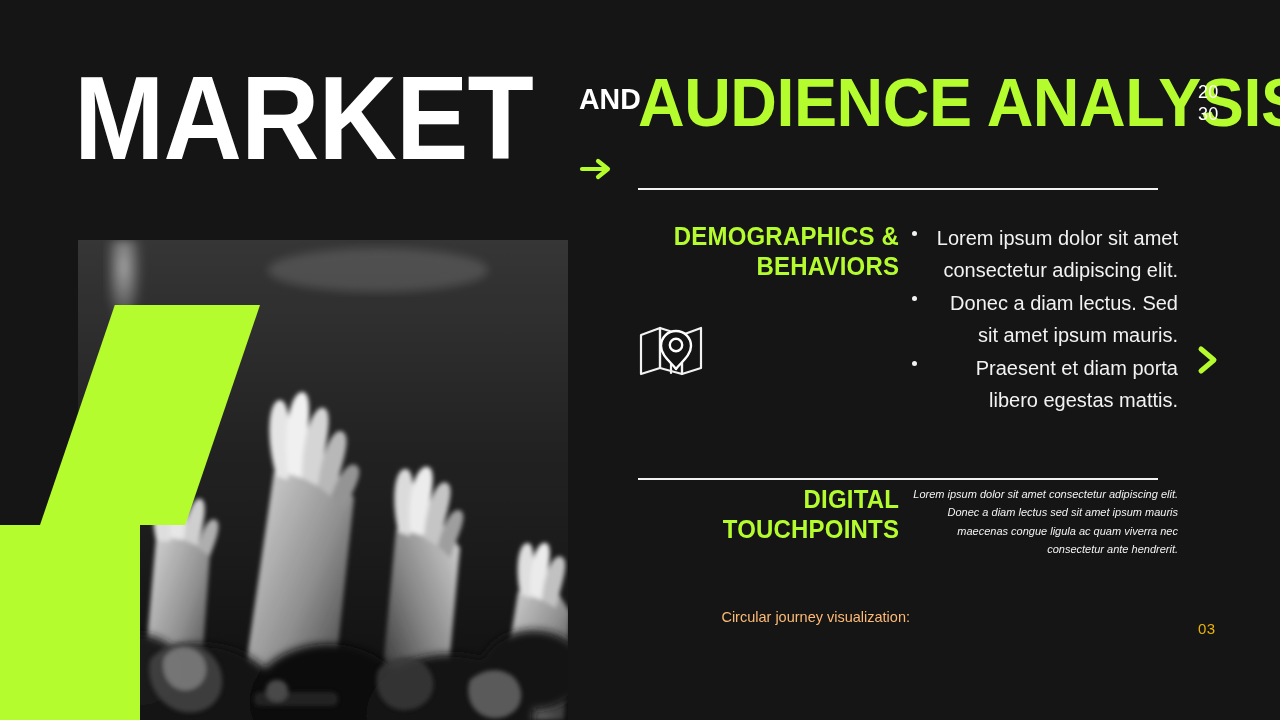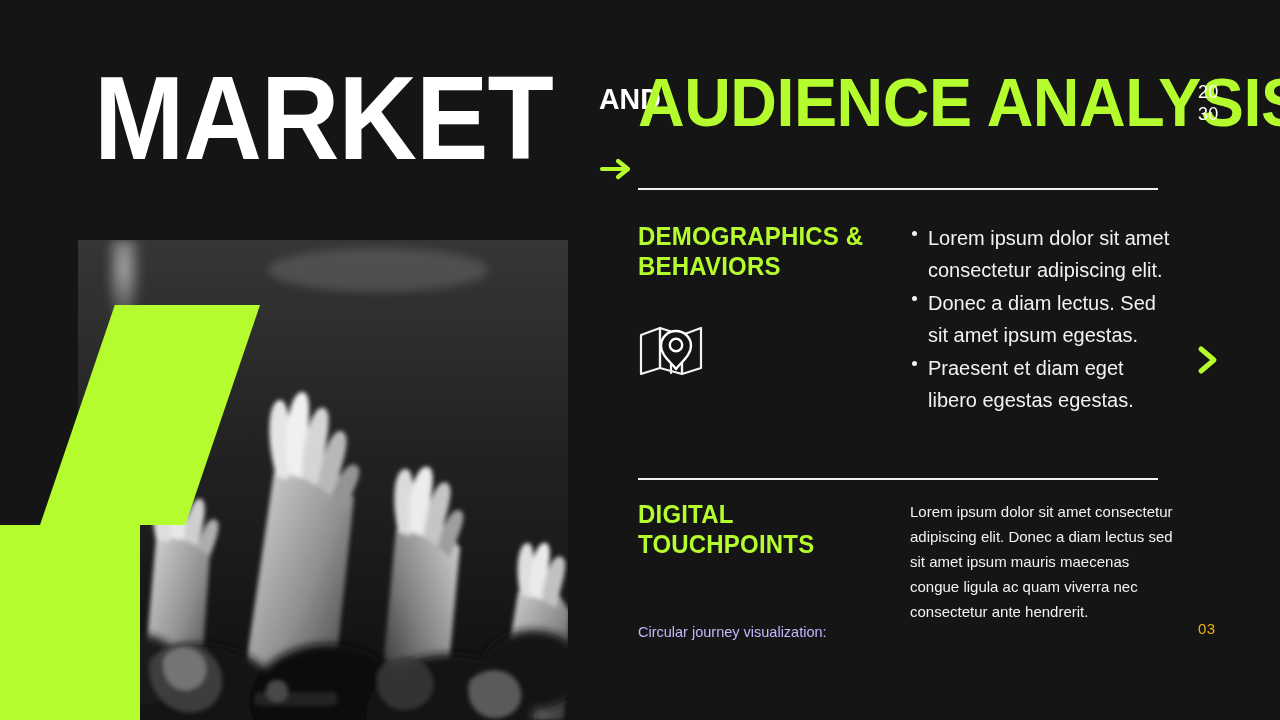--- a/index.html
+++ b/index.html
@@ -26,21 +26,21 @@
     left:40px; top:305px; width:220px; height:220px;
     clip-path: polygon(34% 0%, 100% 0%, 66% 100%, 0% 100%);
     transform:scaleX(1);
   }
   .shape-bottom{
     left:-80px; top:525px; width:220px; height:195px;
     clip-path: polygon(34% 0%, 100% 0%, 100% 100%, 0% 100%);
   }
 
   
-  .title-block{ position:absolute; left:74px; top:64px; display:flex; align-items:flex-start;margin-left:20px; }
+  .title-block{ position:absolute; left:74px; top:64px; display:flex; align-items:flex-start; }
   .market{
     color:#ffffff;
     font-family:"Liberation Sans Narrow","Liberation Sans", sans-serif;
     font-weight:700;
     font-size:118px;
     line-height:0.92;
     letter-spacing:-1px;
     transform:scaleX(0.92);
     transform-origin:left top;
     white-space:nowrap;
@@ -66,48 +66,48 @@
   .year{
     position:absolute; left:560px; top:82px; color:#ffffff;
     font-size:18px; line-height:1.22; font-weight:400; letter-spacing:0.3px;
   }
 
   .rule{ position:absolute; left:0; width:520px; height:2px; background:#f2f2f2; }
   .rule-1{ top:188px; }
   .rule-2{ top:478px; }
 
   
-  .sect{ position:absolute; left:0; width:540px; display:flex; }
+  .sect{ position:absolute; left:0; width:540px; display:flex;text-align:right; }
   .sect-1{ top:222px; }
-  .sect-2{ top:500px; }
+  .sect-2{ top:485px; }
   .sect-left{ width:272px; flex:0 0 272px; }
   .sect-right{ flex:1; }
 
   .sub-head{
     color:#b5fc2e;
     font-family:"Liberation Sans Narrow","Liberation Sans", sans-serif;
     font-weight:700; font-size:25px; line-height:1.18; letter-spacing:0.2px;
     transform:scaleX(0.96); transform-origin:left top;
   }
   .map-icon{ margin-top:34px; width:70px; height:62px; display:block; }
 
   .note{
-    color:#c4b5fd; font-size:14.5px; line-height:1.42; margin-top:63px; font-weight:400;
+    color:#fdba74; font-size:14.5px; line-height:1.42; margin-top:63px; font-weight:400;
   }
 
   ul.bullets{ list-style:none; }
   ul.bullets li{
     position:relative; color:#f2f2f2; font-size:20px; line-height:1.62;
     padding-left:18px; margin-bottom:0px;
   }
   ul.bullets li::before{
     content:""; position:absolute; left:2px; top:9px;
     width:5px; height:5px; border-radius:50%; background:#f2f2f2;
   }
-  .para{ color:#f2f2f2; font-size:15px; line-height:1.66; }
+  .para{ color:#f2f2f2; font-size:11px; line-height:1.66;font-style:italic; }
 
   .chev{ position:absolute; left:556px; top:345px; width:26px; height:30px; }
   .pagenum{ position:absolute; left:560px; top:620px; color:#eab308; font-size:15px; letter-spacing:0.3px; }
 </style>
 </head>
 <body>
 
 <div class="slide">
 
   <div class="photo-wrap">
@@ -245,22 +245,22 @@
           <path d="M22 13 L44 20 L44 59 L22 53 Z" stroke="#f2f2f2" stroke-width="2.2" stroke-linejoin="round" fill="none"></path>
           <path d="M44 20 L63 13 L63 53 L44 59 Z" stroke="#f2f2f2" stroke-width="2.2" stroke-linejoin="round" fill="none"></path>
           <path d="M33 58 L33 40" stroke="#f2f2f2" stroke-width="2.2" stroke-linecap="round"></path>
           <path d="M38 16 C 46.5 16, 53 22.5, 53 31 C 53 41, 42 48, 38 54 C 34 48, 23 41, 23 31 C 23 22.5, 29.5 16, 38 16 Z" fill="#151515" stroke="#ffffff" stroke-width="2.4" stroke-linejoin="round"></path>
           <circle cx="38" cy="30" r="6.2" fill="#151515" stroke="#ffffff" stroke-width="2.4"></circle>
         </svg>
       </div>
       <div class="sect-right">
         <ul class="bullets">
           <li>Lorem ipsum dolor sit amet consectetur adipiscing elit.</li>
-          <li>Donec a diam lectus. Sed sit amet ipsum egestas.</li>
-          <li>Praesent et diam eget libero egestas egestas.</li>
+          <li>Donec a diam lectus. Sed sit amet ipsum mauris.</li>
+          <li>Praesent et diam porta libero egestas mattis.</li>
         </ul>
       </div>
     </div>
 
     <div class="sect sect-2">
       <div class="sect-left">
         <div class="sub-head">
           <div>DIGITAL</div>
           <div>TOUCHPOINTS</div>
         </div>

